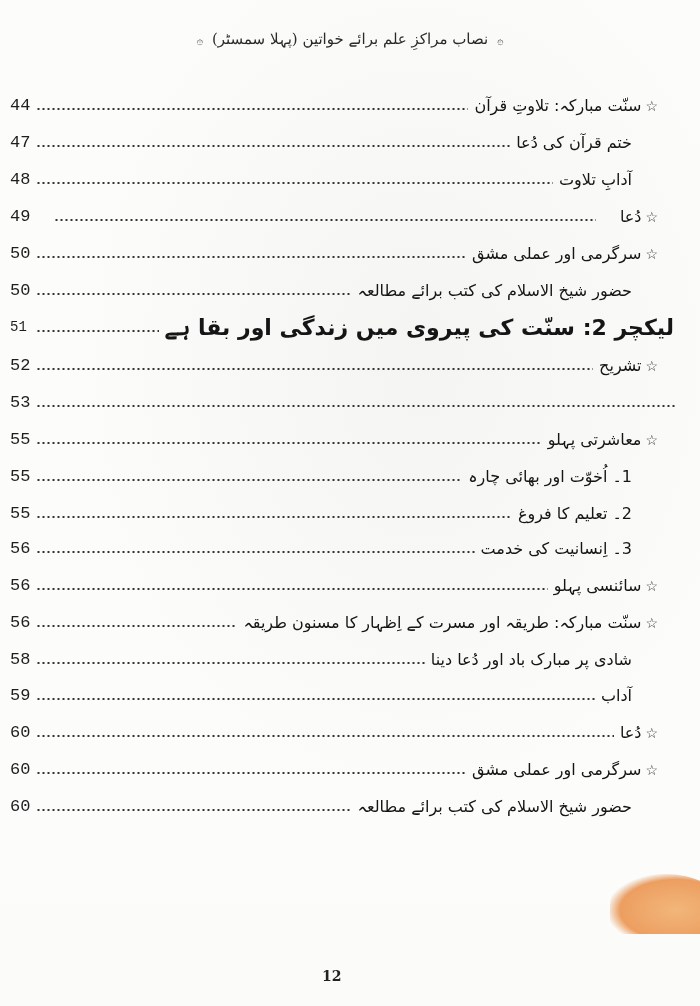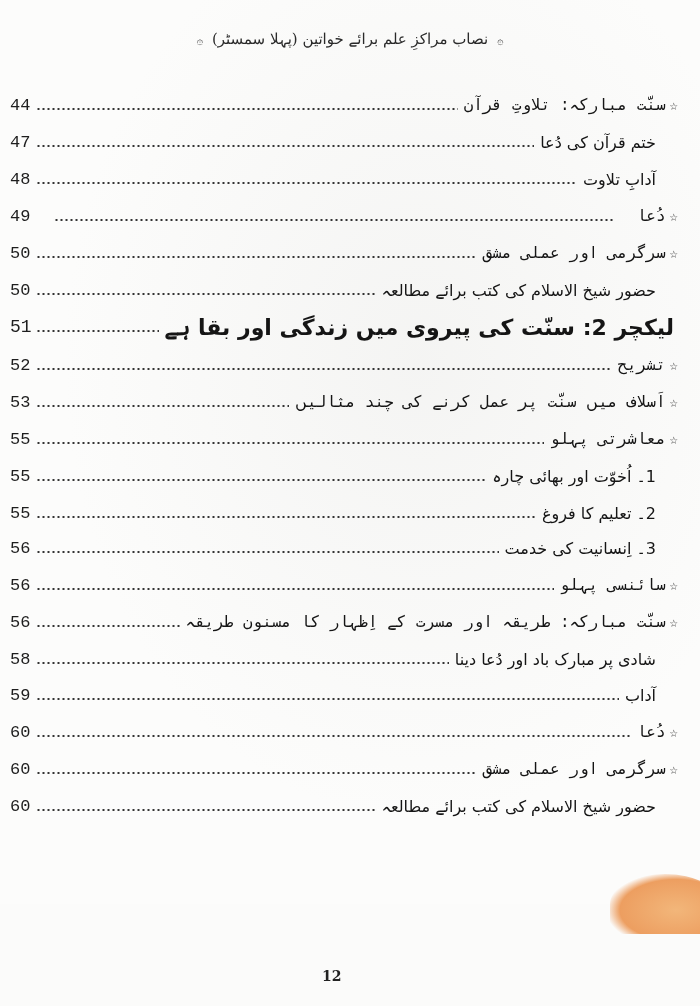--- a/index.html
+++ b/index.html
@@ -38,24 +38,24 @@
     flex: 1 1 auto; height: 2px; margin: 8px 6px 0 2px;
     background-image: radial-gradient(circle, #333 1px, transparent 1.2px);
     background-size: 5px 3px; background-repeat: repeat-x;
     background-position: left center;
   }
   .toc-title {
     flex: 0 0 auto; direction: rtl; text-align: right;
     font-family: "DejaVu Sans", sans-serif;
     font-size: 16px; color: #151515; white-space: nowrap;
   }
-  .toc-row.lvl1 .toc-title { margin-right: 4px; font-family: Liberation Mono, monospace; }
-  .toc-row.lvl2 .toc-title { margin-right: 26px; }
+  .toc-row.lvl1 .toc-title { margin-right: 24px; }
+  .toc-row.lvl2 .toc-title { margin-right: 50px; }
   .toc-row.lecture .toc-title { font-size: 22px; font-weight: bold; margin-right: 8px; }
-  .toc-row.lecture .toc-num { font-size: 18px; }
+  .toc-row.lecture .toc-num { font-size: 14px; }
   .star { color: #333; margin-left: 4px; font-size: 14px; }
   .page-number {
     position: absolute; top: 968px; left: 322px; font-size: 14px;
     font-weight: bold; color: #222; font-family: "DejaVu Serif", serif;
   }
   .corner-decor {
     position: absolute; right: -20px; bottom: -30px; width: 110px; height: 60px;
     border-radius: 50% 50% 0 0;
     background: radial-gradient(ellipse at 60% 60%, #f0a55a, #e9873a 60%, rgba(233,135,58,0) 75%);
     opacity: 0.8;
@@ -109,21 +109,20 @@
         <span class="toc-title"><span>لیکچر 2: سنّت کی پیروی میں زندگی اور بقا ہے</span></span>
       </div>
       <div class="toc-row lvl1" style="top: 260px; justify-content: flex-end;">
         <span class="toc-num">52</span>
         <span class="toc-leader"></span>
         <span class="toc-title"><span class="star">☆</span><span>تشریح</span></span>
       </div>
       <div class="toc-row lvl1" style="top: 297px;">
         <span class="toc-num">53</span>
         <span class="toc-leader"></span>
-        <span class="toc-title"><span class="star">☆</span><span>اَسلاف میں سنّت پر عمل کرنے کی چند مثالیں</span></span>
       </div>
       <div class="toc-row lvl1" style="top: 334px;">
         <span class="toc-num">55</span>
         <span class="toc-leader"></span>
         <span class="toc-title"><span class="star">☆</span><span>معاشرتی پہلو</span></span>
       </div>
       <div class="toc-row lvl2" style="top: 371px;">
         <span class="toc-num">55</span>
         <span class="toc-leader"></span>
         <span class="toc-title"><span>1۔ اُخوّت اور بھائی چارہ</span></span>

